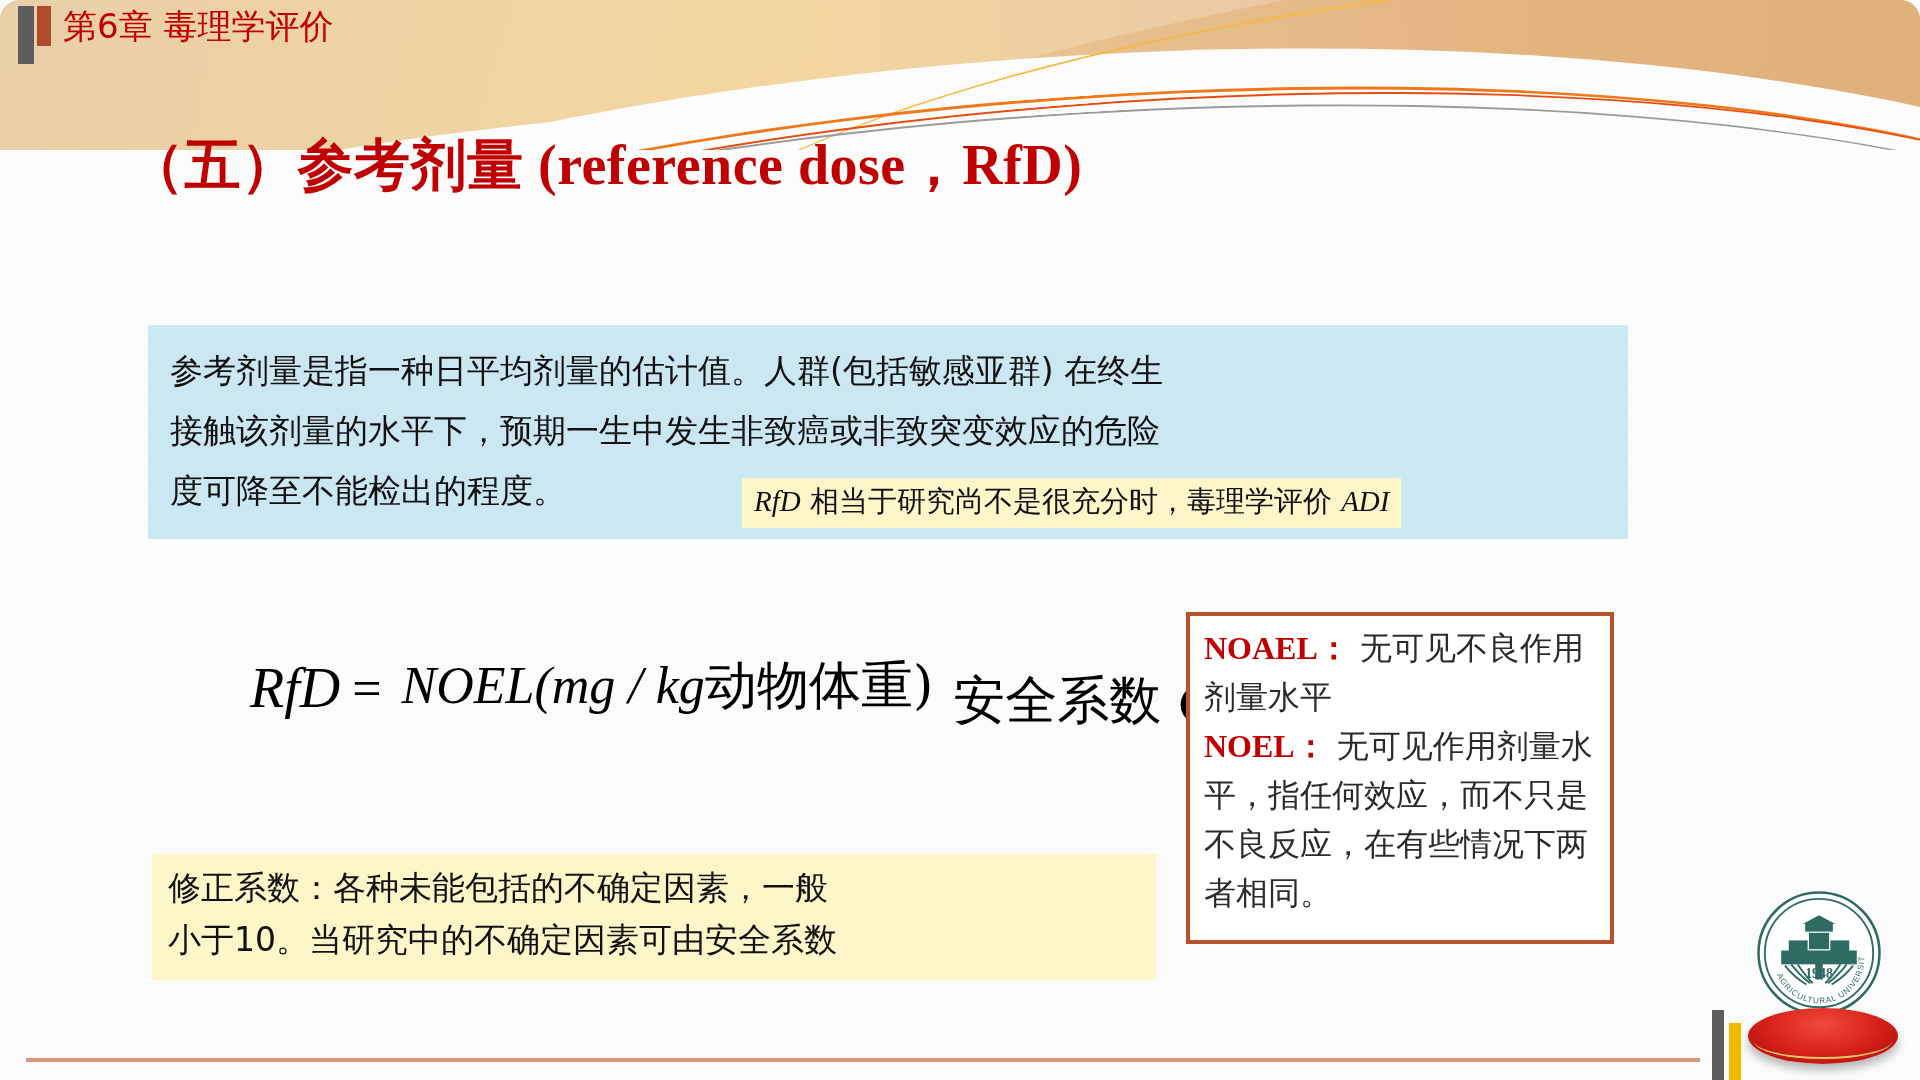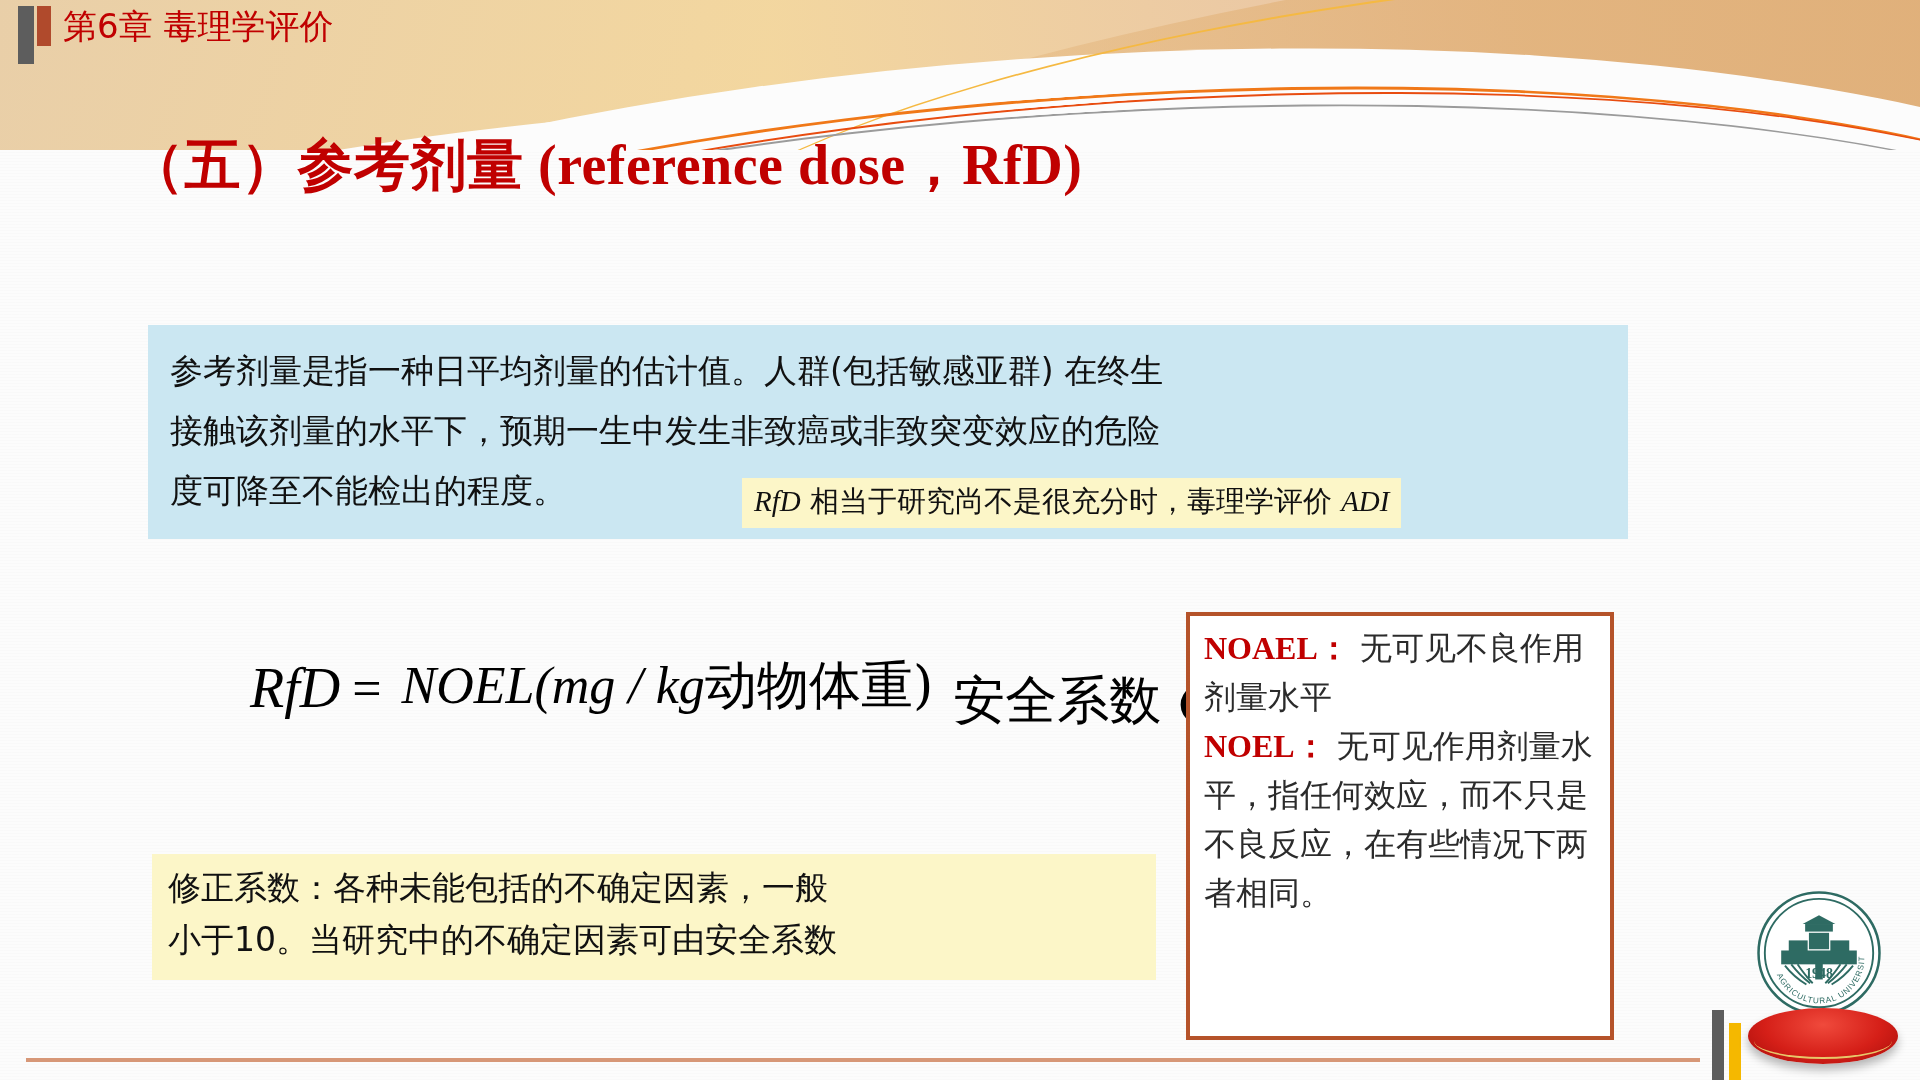--- a/index.html
+++ b/index.html
@@ -10,20 +10,21 @@
     overflow:hidden;
     position:relative;
   }
   
   #slide{
     position:absolute;left:0;top:0;width:1920px;height:1080px;
     background:
       repeating-linear-gradient(0deg, rgba(0,0,0,.012) 0 1px, rgba(0,0,0,0) 1px 3px),
       #fcfcfc;
     overflow:hidden;
+    border-radius:20px;
   }
   
   .header-band{
     position:absolute;left:0;top:0;width:1920px;height:150px;
     background:linear-gradient(175deg,#e7cfae 0%,#efd0a6 25%,#f5d49d 52%,#f0c9a2 75%,#e6c3ad 100%);
     overflow:hidden;
   }
   .header-band .tint{
     position:absolute;inset:0;
     background:linear-gradient(90deg,#e9cfa8 0%,#f3d79f 40%,#e8c3a6 75%,#dcb9b0 100%);
@@ -129,21 +130,21 @@
     padding:8px 16px 14px 16px;
     box-sizing:border-box;
   }
   .yellow-note p{
     margin:0;
     font-family:"DejaVu Sans","Liberation Sans",sans-serif;
     font-size:33px;line-height:52px;color:#111;
   }
   
   .noael-box{
-    position:absolute;left:1186px;top:612px;width:428px;height:428px;
+    position:absolute;left:1186px;top:612px;width:428px;height:332px;
     background:#ffffff;
     border:4px solid #b5532a;
     box-sizing:border-box;
     padding:8px 10px 8px 14px;
   }
   .noael-box p{
     margin:0;
     font-family:"DejaVu Sans","Liberation Sans",sans-serif;
     font-size:32px;line-height:49px;color:#2b2b2b;
   }

